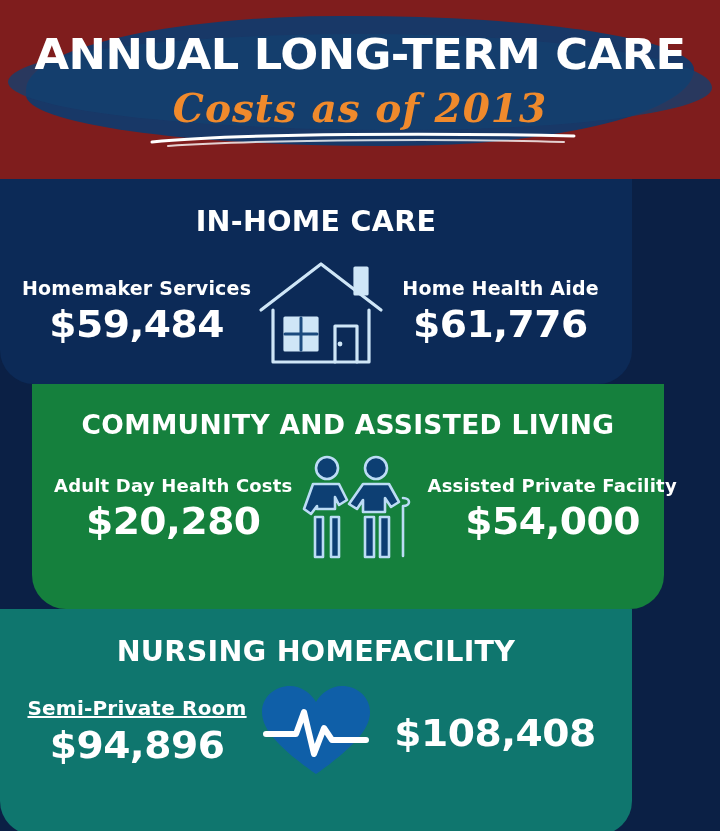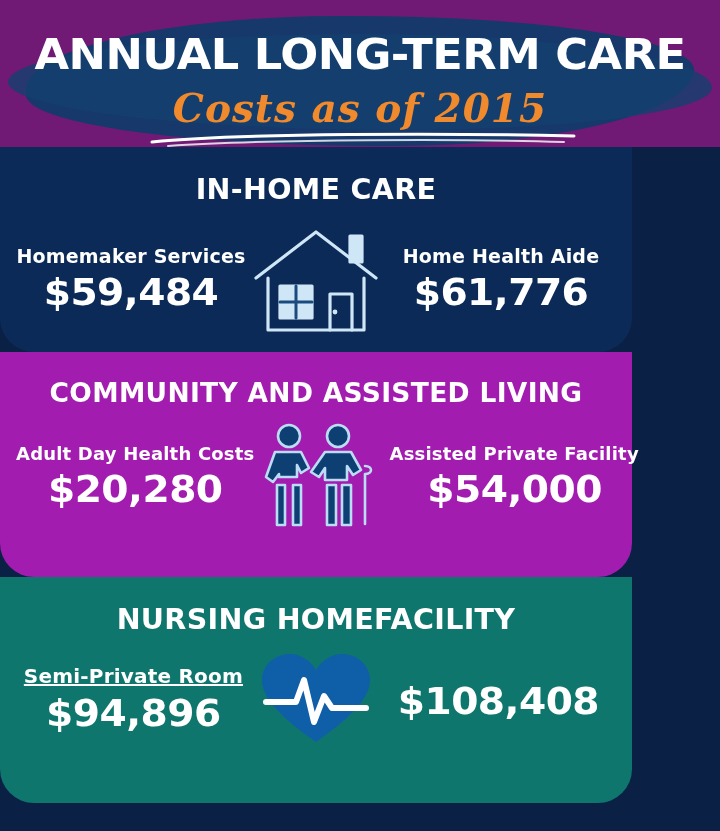--- a/index.html
+++ b/index.html
@@ -13,22 +13,22 @@
   #infographic {
     position: relative;
     width: 720px;
     height: 831px;
     background: #0b2045;
   }
 
   
   .header {
     position: relative;
-    height: 147px;
-    background: #701a75;
+    height: 179px;
+    background: #7f1d1d;
     overflow: hidden;
   }
   .brush {
     position: absolute;
     left: 26px; top: 16px;
     width: 668px; height: 130px;
     background: #133a6b;
     border-radius: 48% 52% 46% 54% / 58% 42% 60% 40%;
     filter: blur(0.4px);
     opacity: .95;
@@ -72,41 +72,41 @@
     width: 430px; height: 16px;
   }
 
   
   .panel {
     position: relative;
     width: 632px;
     padding: 26px 0 22px 0;
   }
   .panel.s1 { background: #0c2a57; border-radius: 0 0 34px 34px; height: 205px; }
-  .panel.s2 { background: #a21caf; border-radius: 0 0 34px 34px; height: 225px; }
+  .panel.s2 { background: #15803d; border-radius: 0 0 34px 34px; height: 225px; margin-left: 32px; }
   .panel.s3 { background: #0f766e; border-radius: 0 0 34px 34px; height: 226px; }
 
   .section-title {
     text-align: center;
     color: #ffffff;
     font-size: 28px;
     font-weight: bold;
     letter-spacing: 0.3px;
     text-transform: uppercase;
     font-family: "DejaVu Sans", sans-serif;
     transform: scaleX(1.02);
   }
   .panel.s2 .section-title { font-size: 26px; }
   .panel.s3 .section-title { font-size: 28px; }
 
   .row {
     display: flex;
     align-items: center;
     justify-content: space-between;
-    padding: 0 16px;
+    padding: 0 22px;
     margin-top: 14px;
   }
   .stat {
     width: 270px;
     text-align: center;
   }
   .stat.left { text-align: center; }
   .stat.right { text-align: center; }
   .stat-label {
     color: #ffffff;
@@ -138,21 +138,21 @@
 </style>
 </head>
 <body>
 
 <div id="infographic">
 
   <div class="header">
     <div class="brush"></div>
     <div class="brush2"></div>
     <div class="title">ANNUAL LONG-TERM CARE</div>
-    <div class="subtitle">Costs as of 2015</div>
+    <div class="subtitle">Costs as of 2013</div>
     <svg class="swoosh" viewBox="0 0 430 16">
       <path d="M2 11 C 90 2, 300 2, 424 5" stroke="#ffffff" stroke-width="3" fill="none" stroke-linecap="round"></path>
       <path d="M18 15 C 120 8, 320 8, 414 11" stroke="#ffffff" stroke-width="2" fill="none" stroke-linecap="round" opacity=".8"></path>
     </svg>
   </div>
 
   <div class="panel s1">
     <div class="section-title">IN-HOME CARE</div>
     <div class="row">
 

